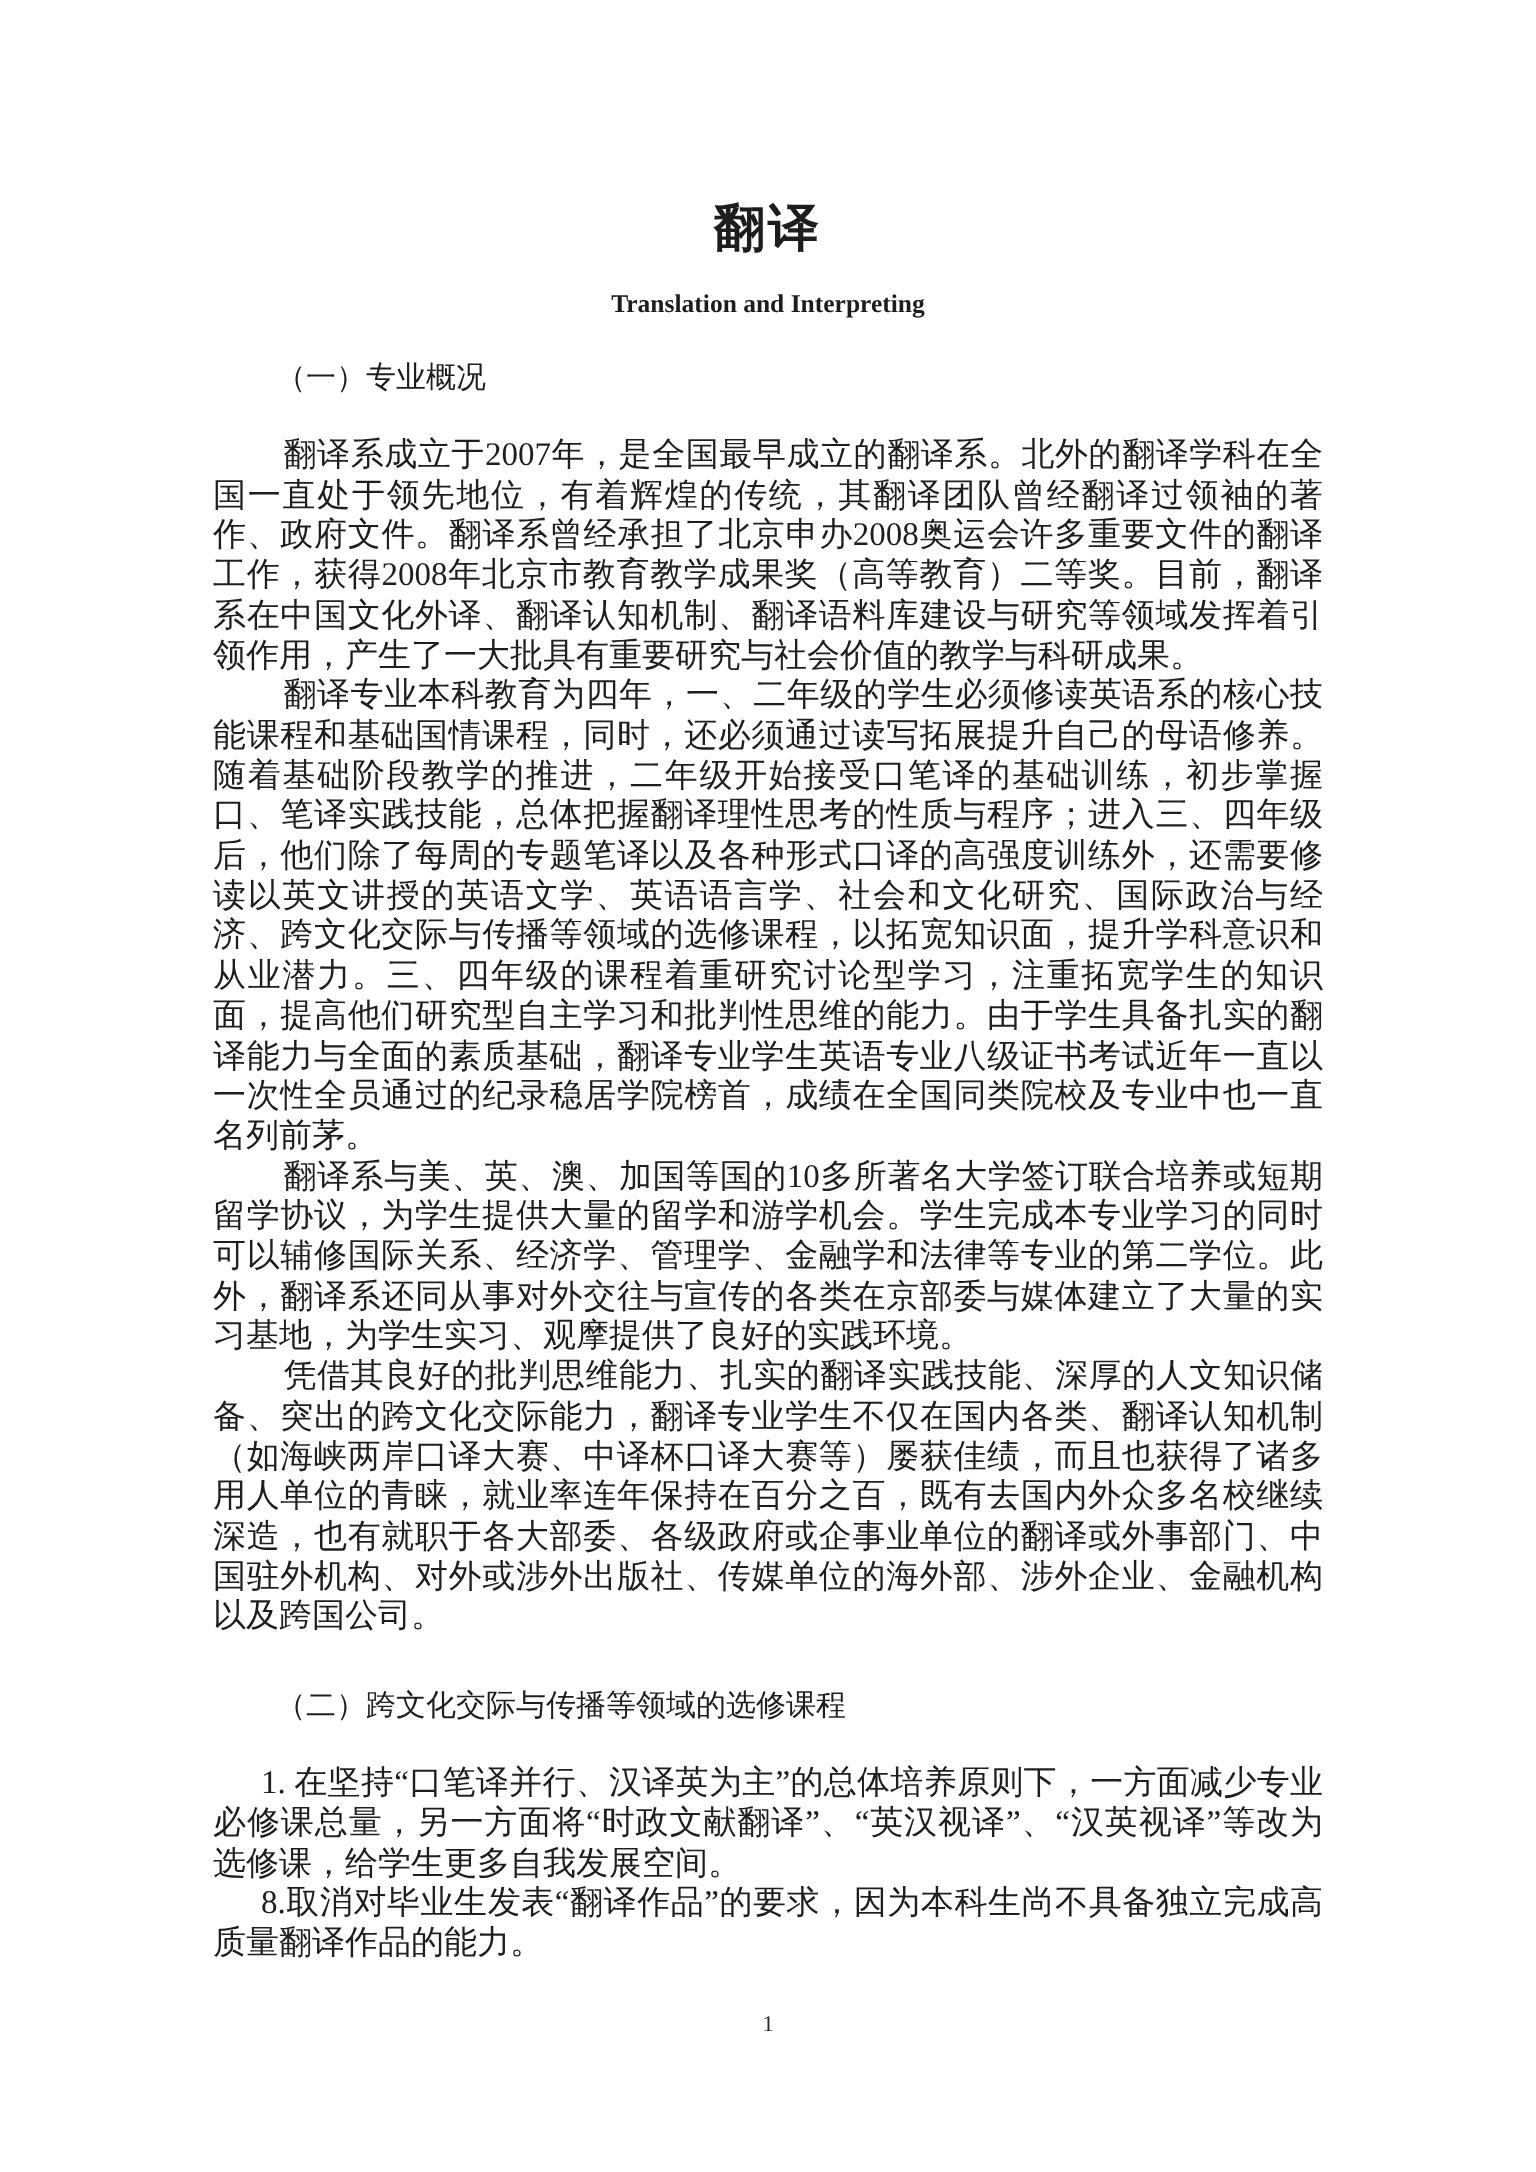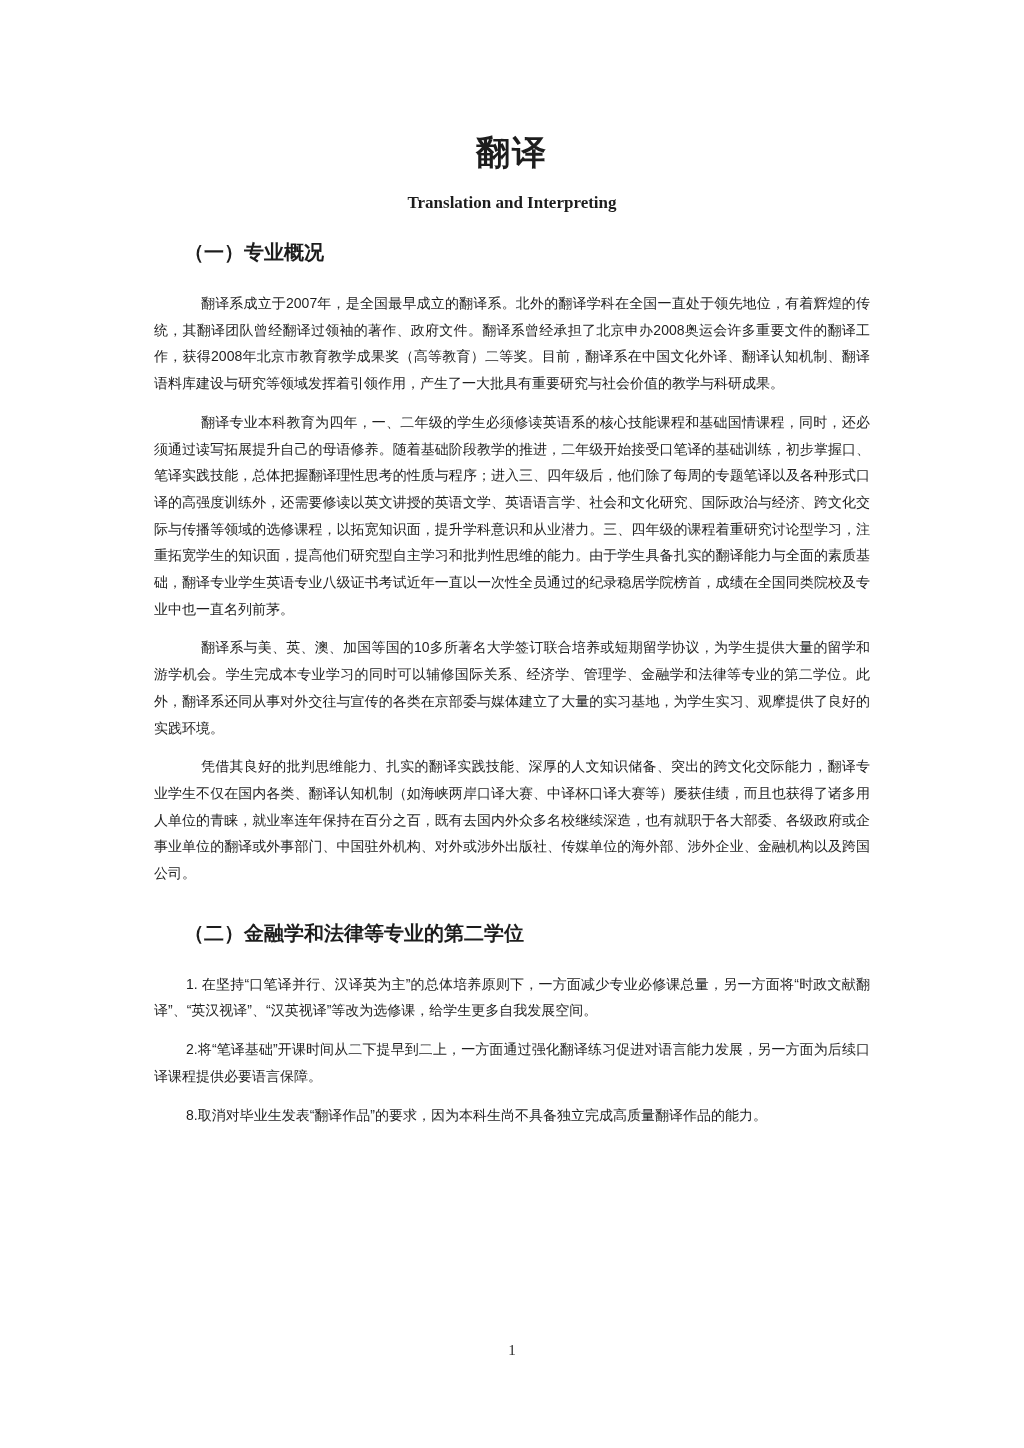--- a/index.html
+++ b/index.html
@@ -35,33 +35,33 @@
     text-align: center;
     font-family: "Liberation Serif", "DejaVu Serif", serif;
     font-weight: 700;
     font-size: 17px;
     line-height: 26px;
   }
   .sec-heading {
     margin: 0;
     padding-left: 42px;
     font-family: "Liberation Sans", "DejaVu Sans", sans-serif;
-    font-weight: 700;
+    font-weight: 400;
     font-size: 20px;
     line-height: 28px;
   }
   .s1 .sec-heading { margin-top: 22px; }
   .s2 .sec-heading { margin-top: 32px; }
   .s3 .sec-heading { margin-top: 28px; }
   .paras { margin-top: 24px; }
   .s3 .paras { margin-top: 20px; }
   .paras p {
-    margin: 12px;
-    font-family: Liberation Sans, sans-serif;
-    font-size: 14px;
+    margin: 0;
+    font-family: Liberation Serif, serif;
+    font-size: 22px;
     line-height: 26.7px;
     text-align: justify;
     text-indent: 47px;
     color: #1e1e1e;
   }
   .paras p.item { text-indent: 32px; }
   .page-num {
     position: absolute;
     top: 1340px;
     left: 0;
@@ -86,24 +86,23 @@
       <h3 class="sec-heading">（一）专业概况</h3>
       <div class="paras">
         <p>翻译系成立于2007年，是全国最早成立的翻译系。北外的翻译学科在全国一直处于领先地位，有着辉煌的传统，其翻译团队曾经翻译过领袖的著作、政府文件。翻译系曾经承担了北京申办2008奥运会许多重要文件的翻译工作，获得2008年北京市教育教学成果奖（高等教育）二等奖。目前，翻译系在中国文化外译、翻译认知机制、翻译语料库建设与研究等领域发挥着引领作用，产生了一大批具有重要研究与社会价值的教学与科研成果。</p>
         <p>翻译专业本科教育为四年，一、二年级的学生必须修读英语系的核心技能课程和基础国情课程，同时，还必须通过读写拓展提升自己的母语修养。随着基础阶段教学的推进，二年级开始接受口笔译的基础训练，初步掌握口、笔译实践技能，总体把握翻译理性思考的性质与程序；进入三、四年级后，他们除了每周的专题笔译以及各种形式口译的高强度训练外，还需要修读以英文讲授的英语文学、英语语言学、社会和文化研究、国际政治与经济、跨文化交际与传播等领域的选修课程，以拓宽知识面，提升学科意识和从业潜力。三、四年级的课程着重研究讨论型学习，注重拓宽学生的知识面，提高他们研究型自主学习和批判性思维的能力。由于学生具备扎实的翻译能力与全面的素质基础，翻译专业学生英语专业八级证书考试近年一直以一次性全员通过的纪录稳居学院榜首，成绩在全国同类院校及专业中也一直名列前茅。</p>
         <p>翻译系与美、英、澳、加国等国的10多所著名大学签订联合培养或短期留学协议，为学生提供大量的留学和游学机会。学生完成本专业学习的同时可以辅修国际关系、经济学、管理学、金融学和法律等专业的第二学位。此外，翻译系还同从事对外交往与宣传的各类在京部委与媒体建立了大量的实习基地，为学生实习、观摩提供了良好的实践环境。</p>
         <p>凭借其良好的批判思维能力、扎实的翻译实践技能、深厚的人文知识储备、突出的跨文化交际能力，翻译专业学生不仅在国内各类、翻译认知机制（如海峡两岸口译大赛、中译杯口译大赛等）屡获佳绩，而且也获得了诸多用人单位的青睐，就业率连年保持在百分之百，既有去国内外众多名校继续深造，也有就职于各大部委、各级政府或企事业单位的翻译或外事部门、中国驻外机构、对外或涉外出版社、传媒单位的海外部、涉外企业、金融机构以及跨国公司。</p>
       </div>
     </section>
 
     <section class="s2">
-      <h3 class="sec-heading">（二）金融学和法律等专业的第二学位</h3>
+      <h3 class="sec-heading">（二）跨文化交际与传播等领域的选修课程</h3>
       <div class="paras">
         <p class="item">1. 在坚持“口笔译并行、汉译英为主”的总体培养原则下，一方面减少专业必修课总量，另一方面将“时政文献翻译”、“英汉视译”、“汉英视译”等改为选修课，给学生更多自我发展空间。</p>
-        <p class="item">2.将“笔译基础”开课时间从二下提早到二上，一方面通过强化翻译练习促进对语言能力发展，另一方面为后续口译课程提供必要语言保障。</p>
         <p class="item">8.取消对毕业生发表“翻译作品”的要求，因为本科生尚不具备独立完成高质量翻译作品的能力。</p>
       </div>
     </section>
 
 
   </div>
 
   <div class="page-num">1</div>
 </div>
 

